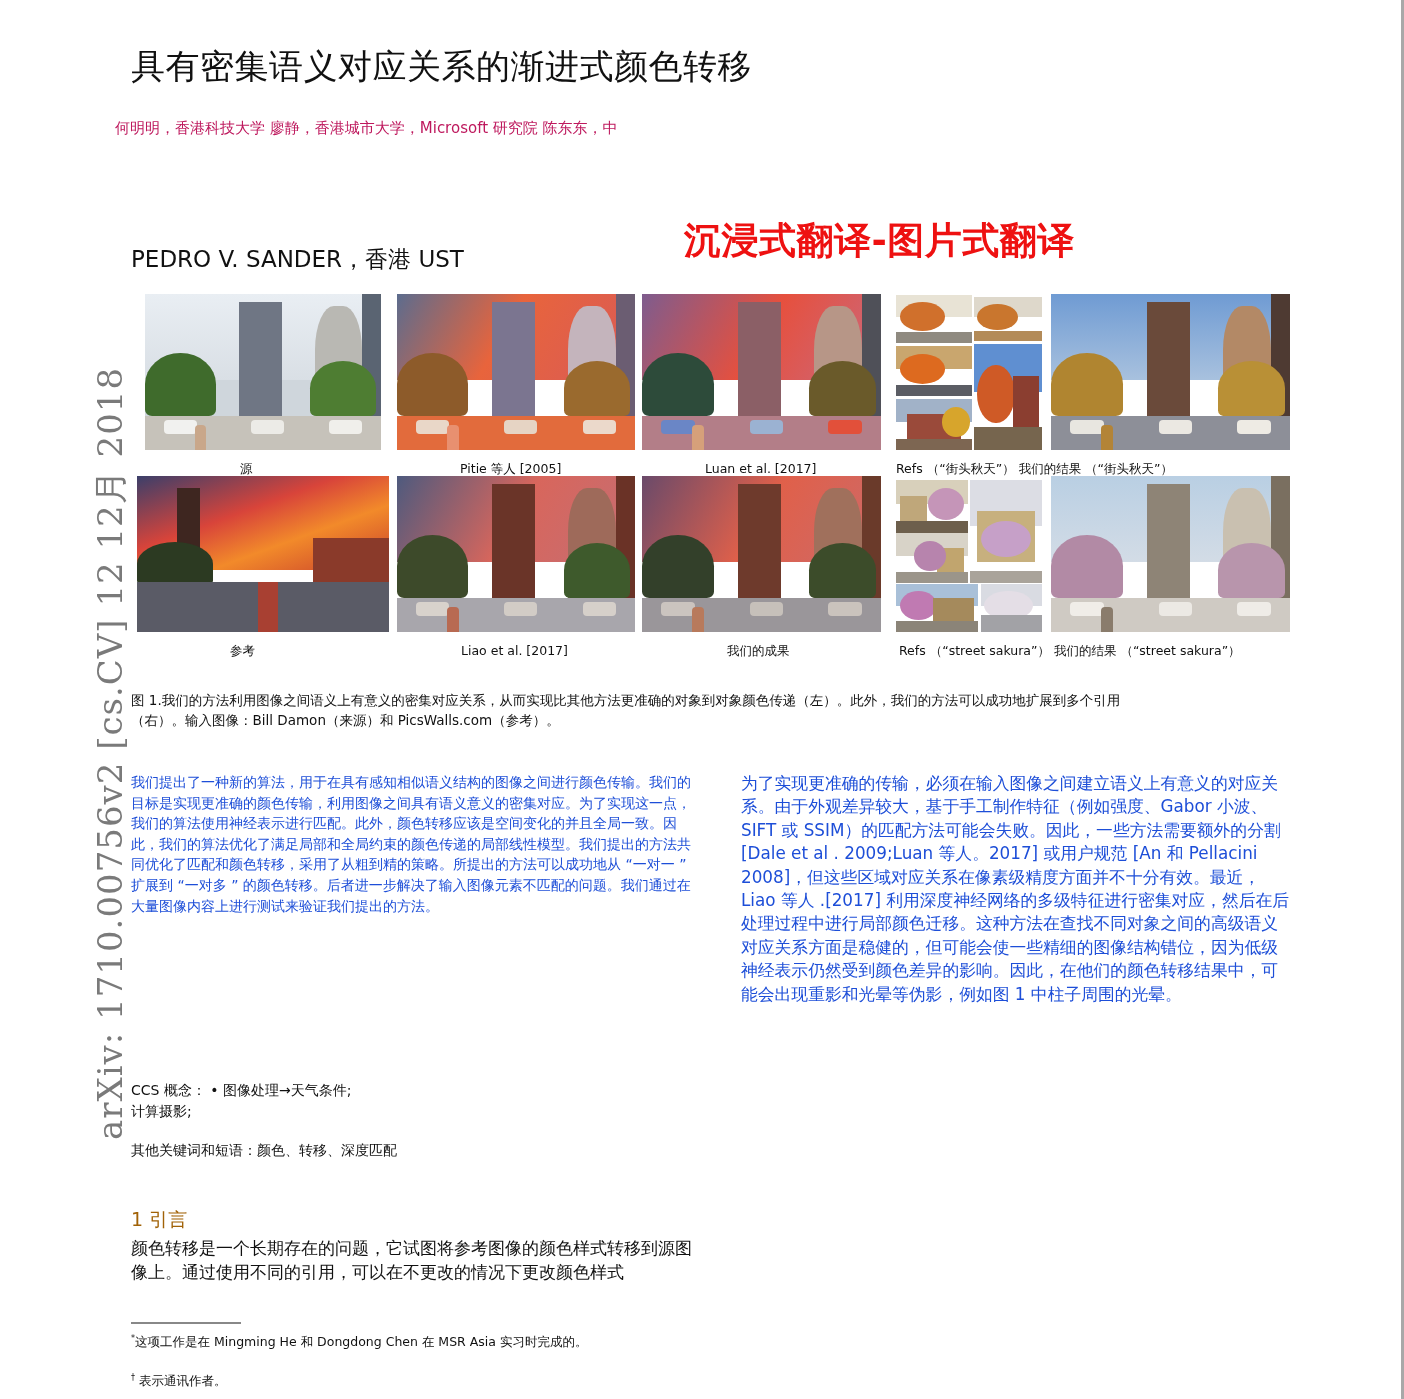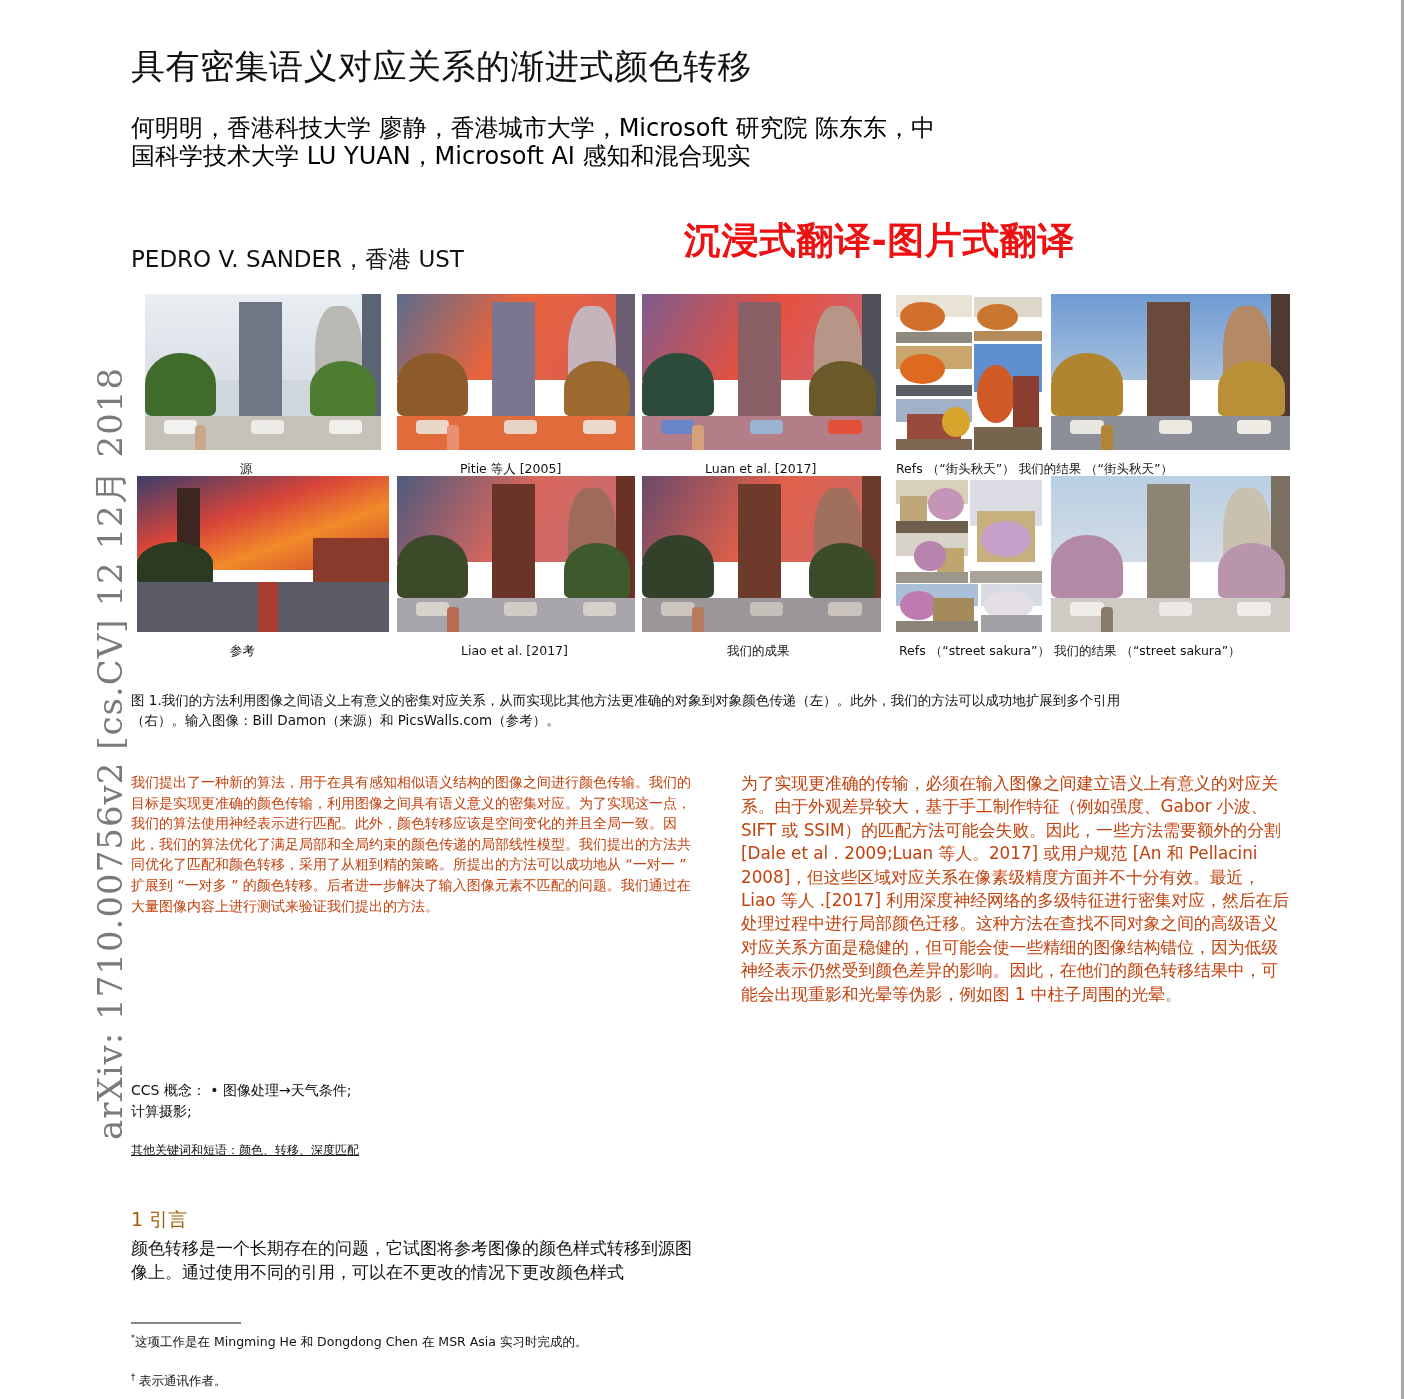--- a/index.html
+++ b/index.html
@@ -3,21 +3,21 @@
 <meta charset="utf-8">
 <style>
   html, body { margin: 0; padding: 0; }
   body {
     width: 1404px; height: 1399px; position: relative; overflow: hidden;
     background: #ffffff; color: #111;
     font-family: "DejaVu Sans", "Liberation Sans", sans-serif;
   }
   .right-rule { position: absolute; left: 1401px; top: 0; width: 3px; height: 1399px; background: #a8a8a8; }
   .title { position: absolute; left: 131px; top: 44px; font-size: 34px; font-weight: 400; letter-spacing: 0.5px; color: #111; white-space: nowrap; }
-  .authors { position: absolute; left: 131px; top: 114px; width: 700px; font-size: 24px; line-height: 28px; color: #000000; }
+  .authors { position: absolute; left: 115px; top: 114px; width: 700px; font-size: 15px; line-height: 28px; color: #be185d; }
   .authors div { white-space: nowrap; }
   .author-last { position: absolute; left: 131px; top: 244px; font-size: 23px; color: #111; white-space: nowrap; }
   .watermark { position: absolute; left: 684px; top: 216px; font-size: 37px; font-weight: 700; color: #ee1111; white-space: nowrap; letter-spacing: 0.5px; }
   .arxiv {
     position: absolute; left: 88px; top: 1140px; transform-origin: 0 0; transform: rotate(-90deg);
     font-family: "DejaVu Serif", "Liberation Serif", serif; font-size: 34px; color: #7a7a7a; white-space: nowrap; letter-spacing: 1px;
   }
   .img { position: absolute; overflow: hidden; }
   .img .sky { position: absolute; left: 0; top: 0; right: 0; height: 55%; }
   .img .tree-l { position: absolute; left: 0; bottom: 22%; width: 30%; height: 40%; border-radius: 50% 50% 10% 10%; }
@@ -29,45 +29,44 @@
   .img .car { position: absolute; bottom: 10%; width: 14%; height: 9%; border-radius: 4px; }
   .img .post { position: absolute; left: 21%; bottom: 0; width: 5%; height: 16%; border-radius: 4px 4px 0 0; }
   .caption-label { position: absolute; font-size: 12.5px; color: #111; white-space: nowrap; }
   .caption-label.boxed { background: #fff; padding: 0 4px 2px 4px; }
   .mini { position: absolute; overflow: hidden; }
   .mini .m-sky { position: absolute; left: 0; top: 0; right: 0; height: 45%; }
   .mini .m-tree { position: absolute; left: 5%; top: 15%; width: 60%; height: 60%; border-radius: 50%; }
   .mini .m-house { position: absolute; right: 5%; top: 30%; width: 38%; height: 50%; }
   .mini .m-road { position: absolute; left: 0; bottom: 0; right: 0; height: 22%; }
   .fig-caption { position: absolute; left: 131px; top: 690px; width: 1180px; font-size: 13.5px; line-height: 20px; color: #111; }
-  .col { position: absolute; font-size: 14px; line-height: 20.6px; color: #c2410c; }
+  .col { position: absolute; font-size: 14px; line-height: 20.6px; color: #1d4ed8; }
   .col p { margin: 0; }
   .col-left { left: 131px; top: 772px; width: 562px; }
   .col-right { left: 741px; top: 772px; width: 552px; font-size: 16.8px; line-height: 23.4px; }
   .col-right p { margin-bottom: 8px; }
   .ccs { position: absolute; left: 131px; top: 1080px; font-size: 14px; line-height: 20.6px; color: #111; }
-  .keywords { position: absolute; left: 131px; top: 1142px; font-size: 12px; color: #111; white-space: nowrap; text-decoration: underline; }
+  .keywords { position: absolute; left: 131px; top: 1142px; font-size: 14px; color: #111; white-space: nowrap; }
   .sec-heading { position: absolute; left: 131px; top: 1207px; font-size: 19px; color: #a16207; white-space: nowrap; }
   .intro { position: absolute; left: 131px; top: 1236px; width: 570px; font-size: 17px; line-height: 24px; color: #111; }
   .foot-rule { position: absolute; left: 131px; top: 1322px; width: 110px; height: 2px; background: #888; }
   .footnote { position: absolute; left: 131px; font-size: 12.5px; color: #111; white-space: nowrap; }
   .fn1 { top: 1334px; }
   .fn2 { top: 1373px; }
   .sup { font-size: 8px; vertical-align: super; }
 </style>
 </head>
 <body>
 
 <div class="right-rule"></div>
 
 <div class="title">具有密集语义对应关系的渐进式颜色转移</div>
 
 <div class="authors">
   <div>何明明，香港科技大学 廖静，香港城市大学，Microsoft 研究院 陈东东，中</div>
-  <div>国科学技术大学 LU YUAN，Microsoft AI 感知和混合现实</div>
 </div>
 <div class="author-last">PEDRO V. SANDER，香港 UST</div>
 
 <div class="watermark">沉浸式翻译-图片式翻译</div>
 
 <div class="arxiv">arXiv: 1710.00756v2 [cs.CV] 12 12月 2018</div>
 
 <div>
 
   <div class="img" style="left:145px;top:294px;width:236px;height:156px;background:#cfd6dc;">

